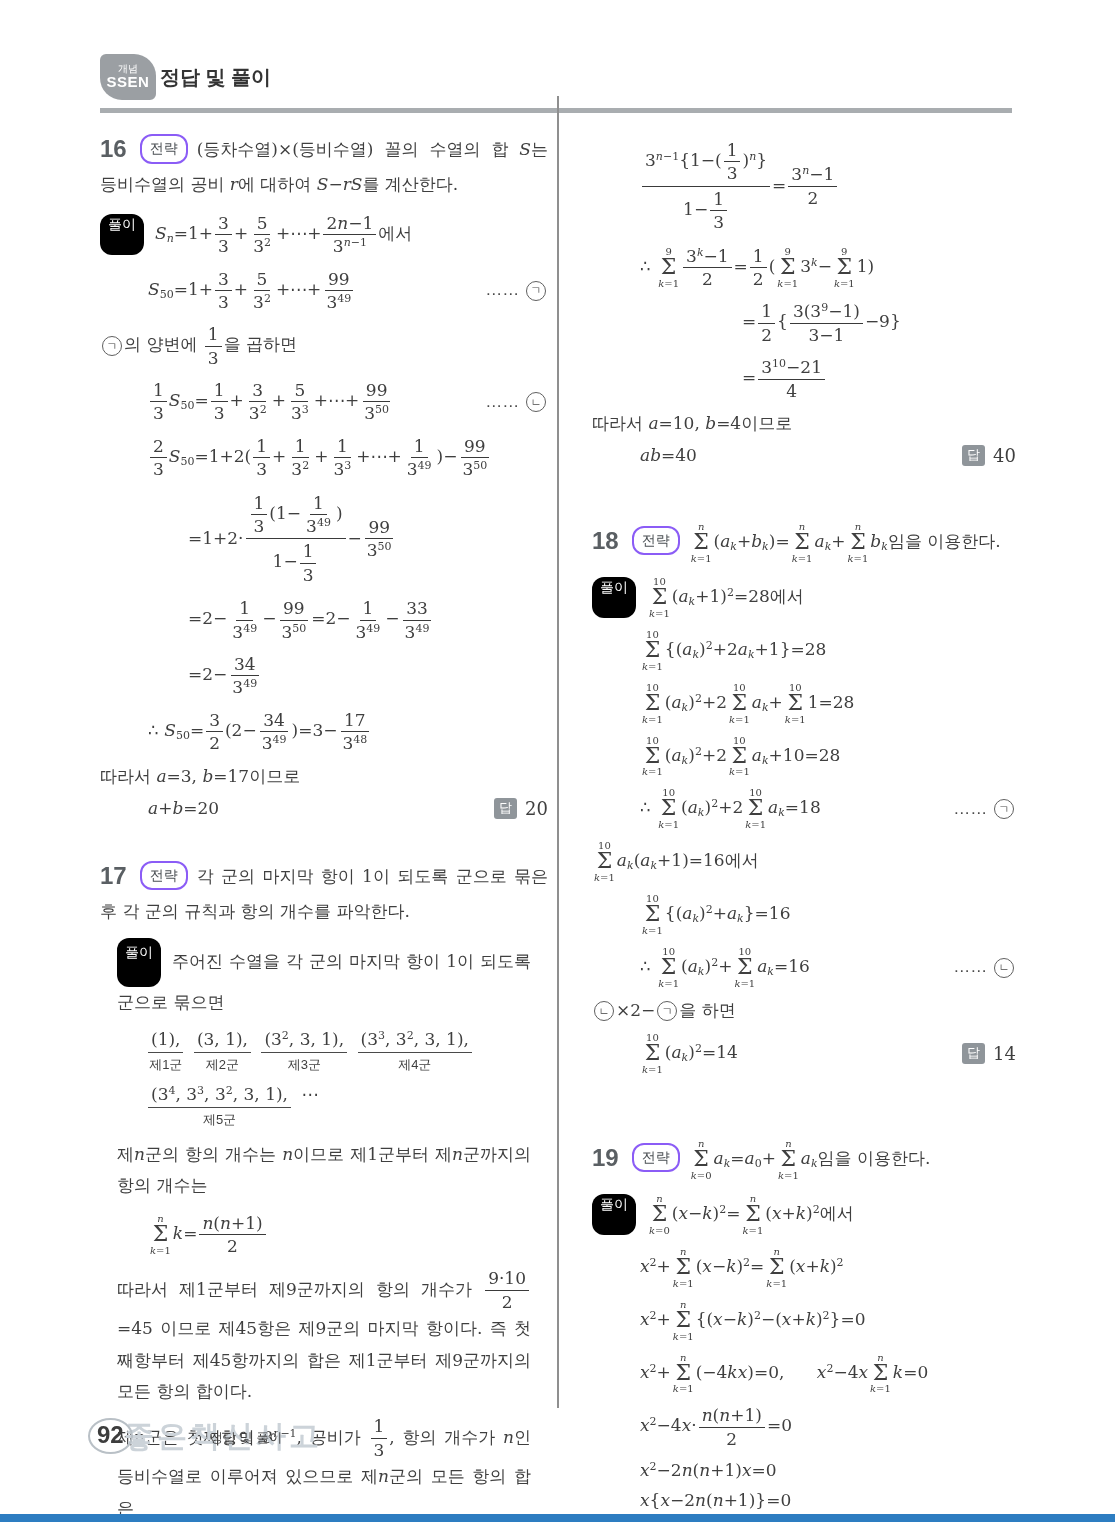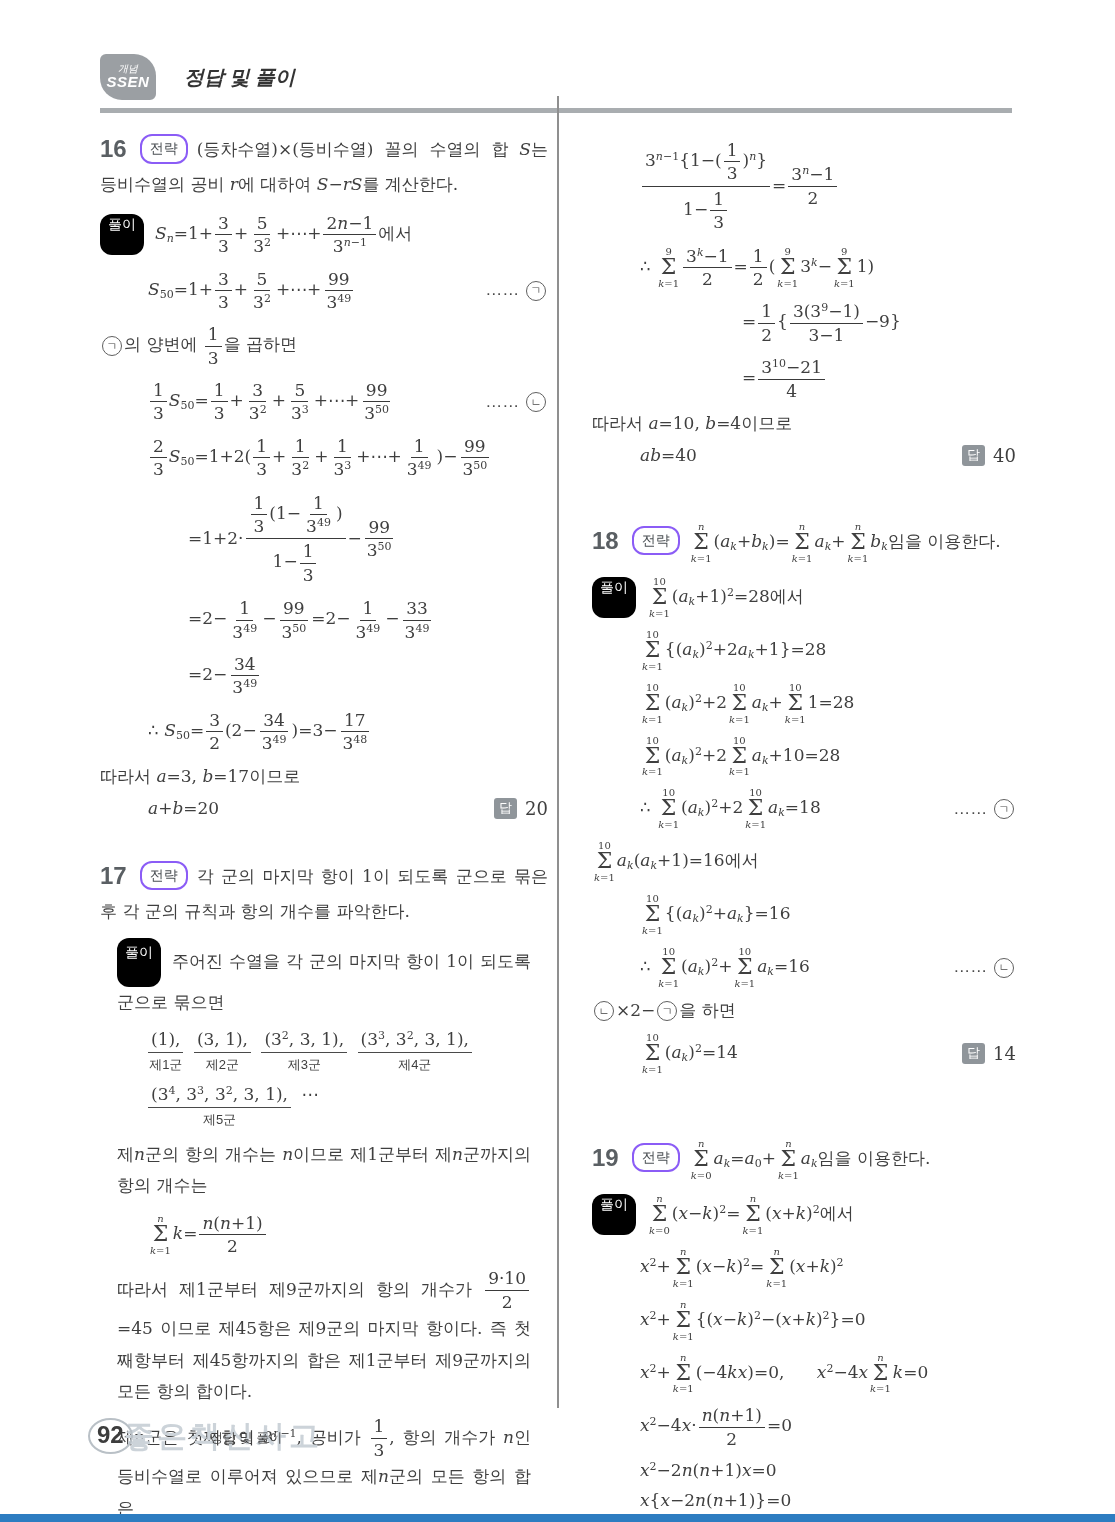--- a/index.html
+++ b/index.html
@@ -1,20 +1,20 @@
 <!DOCTYPE html>
 <html><head>
 <meta charset="utf-8">
 <style>
   html,body{margin:0;padding:0;background:#e8e8e8;}
   .page{position:relative;width:1115px;height:1522px;background:#ffffff;margin:0 auto;overflow:hidden;
         font-family:"Liberation Sans","DejaVu Sans",sans-serif;color:#3f3f3f;}
   
   .header{position:absolute;left:100px;top:54px;width:912px;}
-  .hrow{display:flex;align-items:center;gap:28px;font-style:italic;}
+  .hrow{display:flex;align-items:center;gap:4px;}
   .logo{width:56px;height:46px;background:#9b9fa3;border-radius:6px 22px 6px 22px;color:#fff;
         display:flex;flex-direction:column;align-items:center;justify-content:center;line-height:1.05;}
   .logo .lt{font-size:10px;}
   .logo .lm{font-size:15px;font-weight:bold;letter-spacing:.5px;}
   .htitle{font-size:20px;font-weight:bold;color:#343434;}
   .hbar{margin-top:8px;height:5px;background:#a9adb0;}
   
   .col{position:absolute;top:128px;font-size:17px;}
   .col-left{left:100px;width:448px;}
   .col-right{left:592px;width:424px;}

